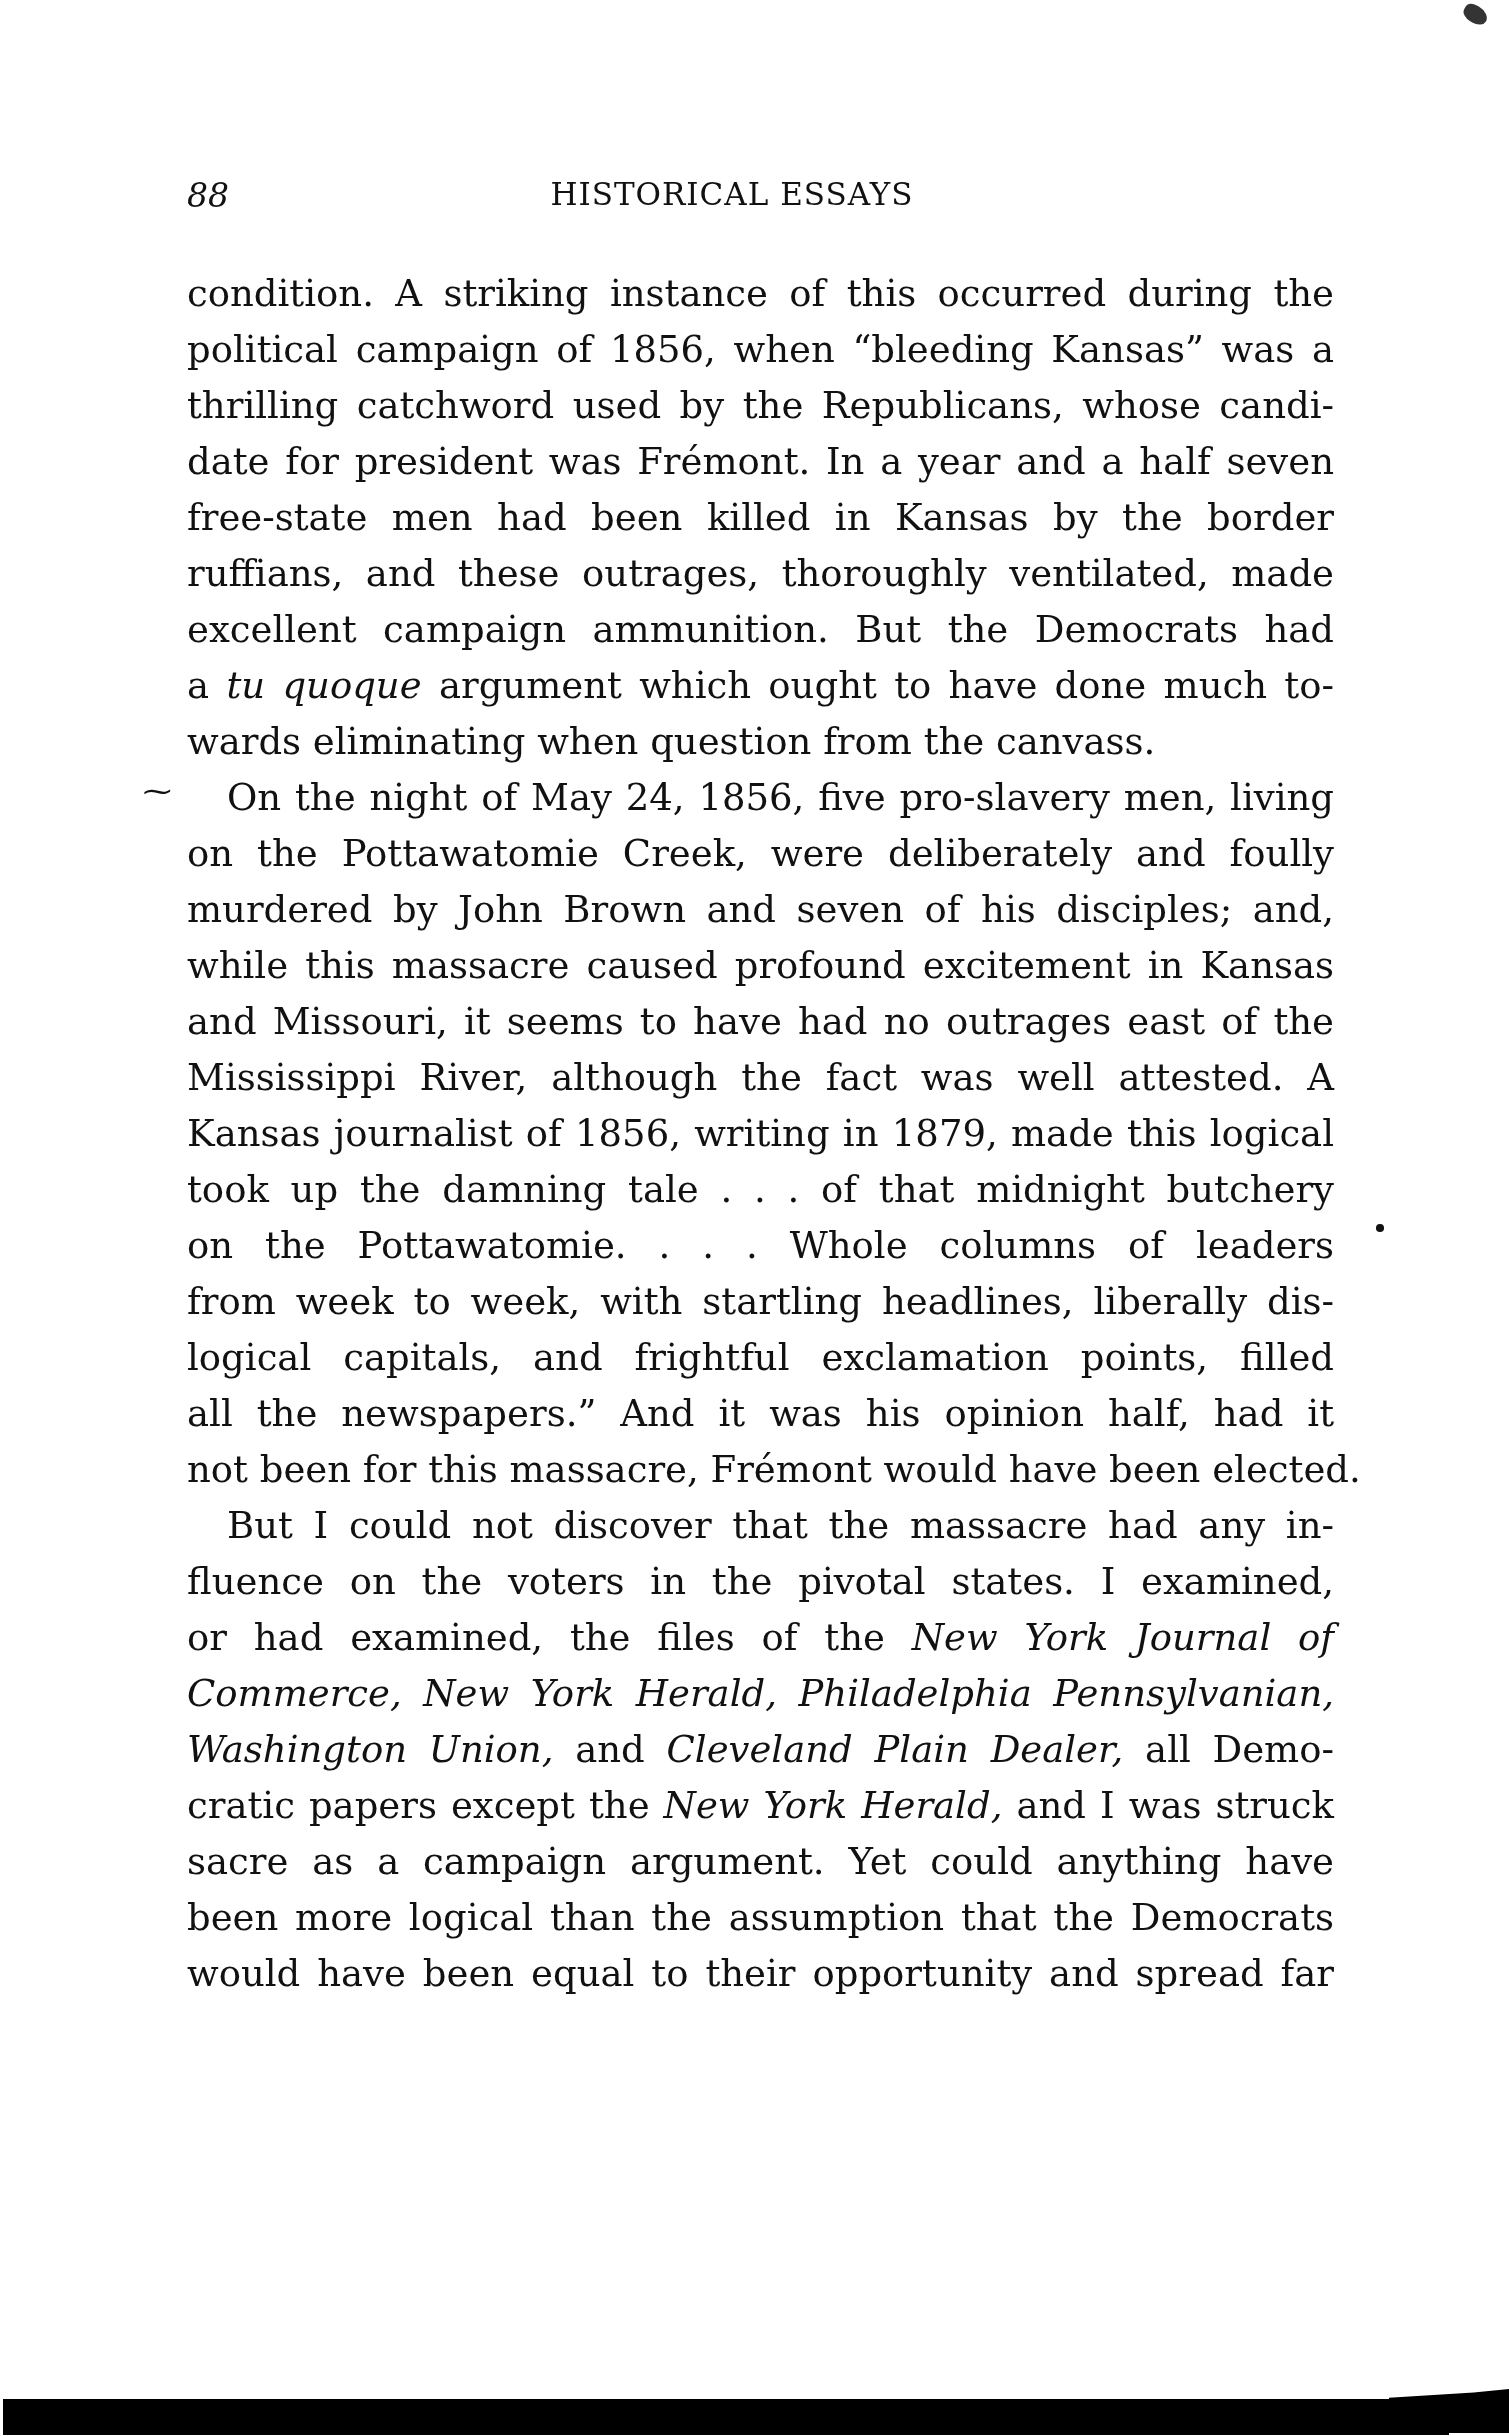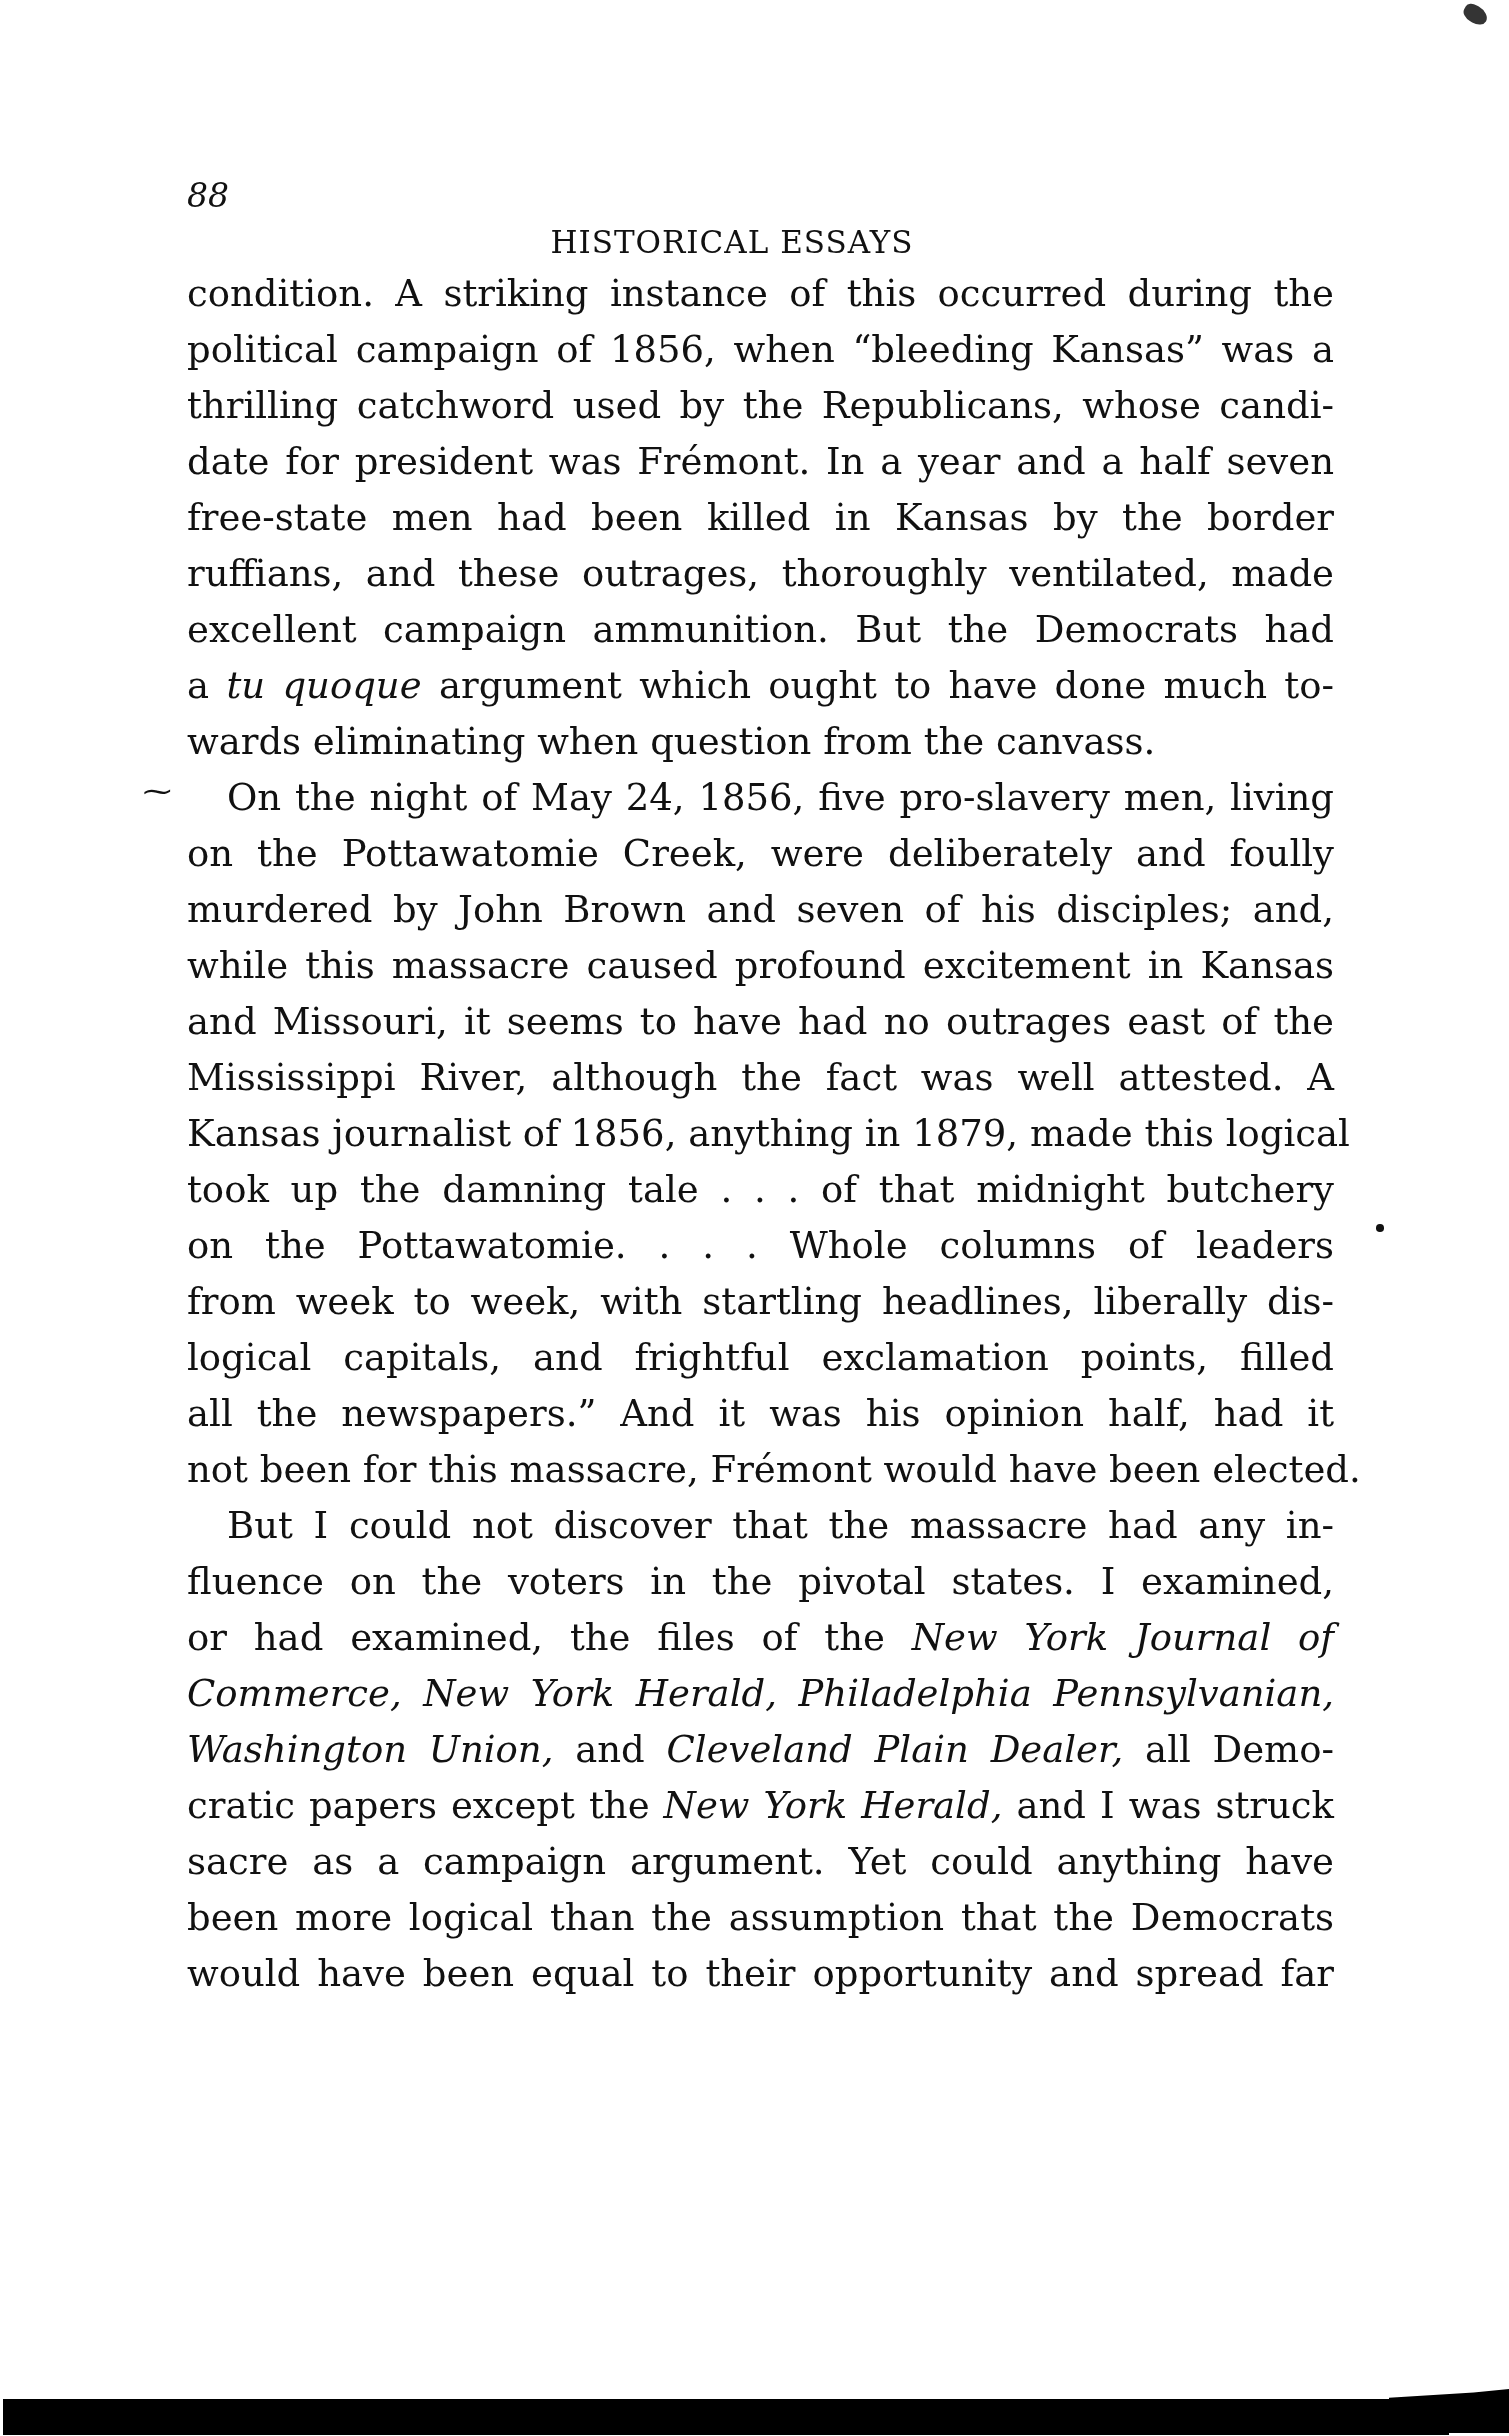--- a/index.html
+++ b/index.html
@@ -1,21 +1,21 @@
 <!DOCTYPE html>
 <html style="font-size:15px"><head>
 <meta charset="utf-8">
 <style>
   html, body { margin: 0; padding: 0; background: #ffffff; }
   body { width: 1509px; height: 2437px; position: relative; overflow: hidden;
          font-family: "DejaVu Serif", "Liberation Serif", serif; color: #111111; }
   .page { position: absolute; left: 0; top: 0; width: 1509px; height: 2437px; }
   .running-head { position: absolute; top: 176px; left: 187px; width: 1147px; height: 48px; }
   .page-number { position: absolute; left: 0; top: 0; font-size: 33px; font-style: italic; }
-  .header-title { position: absolute; left: 0; right: 0; top: 0; text-align: center; font-size: 31px; letter-spacing: 1px; padding-right: 57px; margin-top: 48px; }
+  .header-title { position: absolute; left: 0; right: 0; top: 0; text-align: center; font-size: 31px; letter-spacing: 1px; padding-right: 57px; }
   .body-text { position: absolute; left: 187px; top: 266px; width: 1147px; }
   .line { font-size: 37px; line-height: 56px; white-space: nowrap; text-align: justify; text-align-last: justify; height: 56px; overflow: visible; }
   .line.last { text-align-last: left; }
   .line.indent { padding-left: 40px; }
   .line i { font-style: italic; }
   .mark-left { position: absolute; left: 143px; top: 775px; font-size: 28.5px; }
   .mark-dot { position: absolute; left: 1376px; top: 1224px; width: 7.6px; height: 7.6px; background: #111; border-radius: 50%; }
   .corner-smudge { position: absolute; left: 1463px; top: 5.7px; width: 25px; height: 17px; background: #111; border-radius: 40% 60% 50% 50%; transform: rotate(30deg); opacity: 0.85; }
   .bottom-bar { position: absolute; left: 2.9px; top: 2399px; width: 1446px; height: 36px; background: #000; }
   .bottom-bar-tip { position: absolute; left: 1389px; top: 2389px; width: 121px; height: 44px; background: #000; clip-path: polygon(0 20%, 70% 8%, 100% 0, 100% 100%, 0 100%); }
@@ -43,21 +43,21 @@
       <div class="line">ruffians, and these outrages, thoroughly ventilated, made</div>
       <div class="line">excellent campaign ammunition. But the Democrats had</div>
       <div class="line">a <i>tu quoque</i> argument which ought to have done much to-</div>
       <div class="line last">wards eliminating when question from the canvass.</div>
       <div class="line indent">On the night of May 24, 1856, five pro-slavery men, living</div>
       <div class="line">on the Pottawatomie Creek, were deliberately and foully</div>
       <div class="line">murdered by John Brown and seven of his disciples; and,</div>
       <div class="line">while this massacre caused profound excitement in Kansas</div>
       <div class="line">and Missouri, it seems to have had no outrages east of the</div>
       <div class="line">Mississippi River, although the fact was well attested. A</div>
-      <div class="line">Kansas journalist of 1856, anything in 1879, made this logical</div>
+      <div class="line">Kansas journalist of 1856, writing in 1879, made this logical</div>
       <div class="line">took up the damning tale . . . of that midnight butchery</div>
       <div class="line">on the Pottawatomie. . . . Whole columns of leaders</div>
       <div class="line">from week to week, with startling headlines, liberally dis-</div>
       <div class="line">logical capitals, and frightful exclamation points, filled</div>
       <div class="line">all the newspapers.” And it was his opinion half, had it</div>
       <div class="line last">not been for this massacre, Frémont would have been elected.</div>
       <div class="line indent">But I could not discover that the massacre had any in-</div>
       <div class="line">fluence on the voters in the pivotal states. I examined,</div>
       <div class="line">or had examined, the files of the <i>New York Journal of</i></div>
       <div class="line"><i>Commerce, New York Herald, Philadelphia Pennsylvanian,</i></div>

